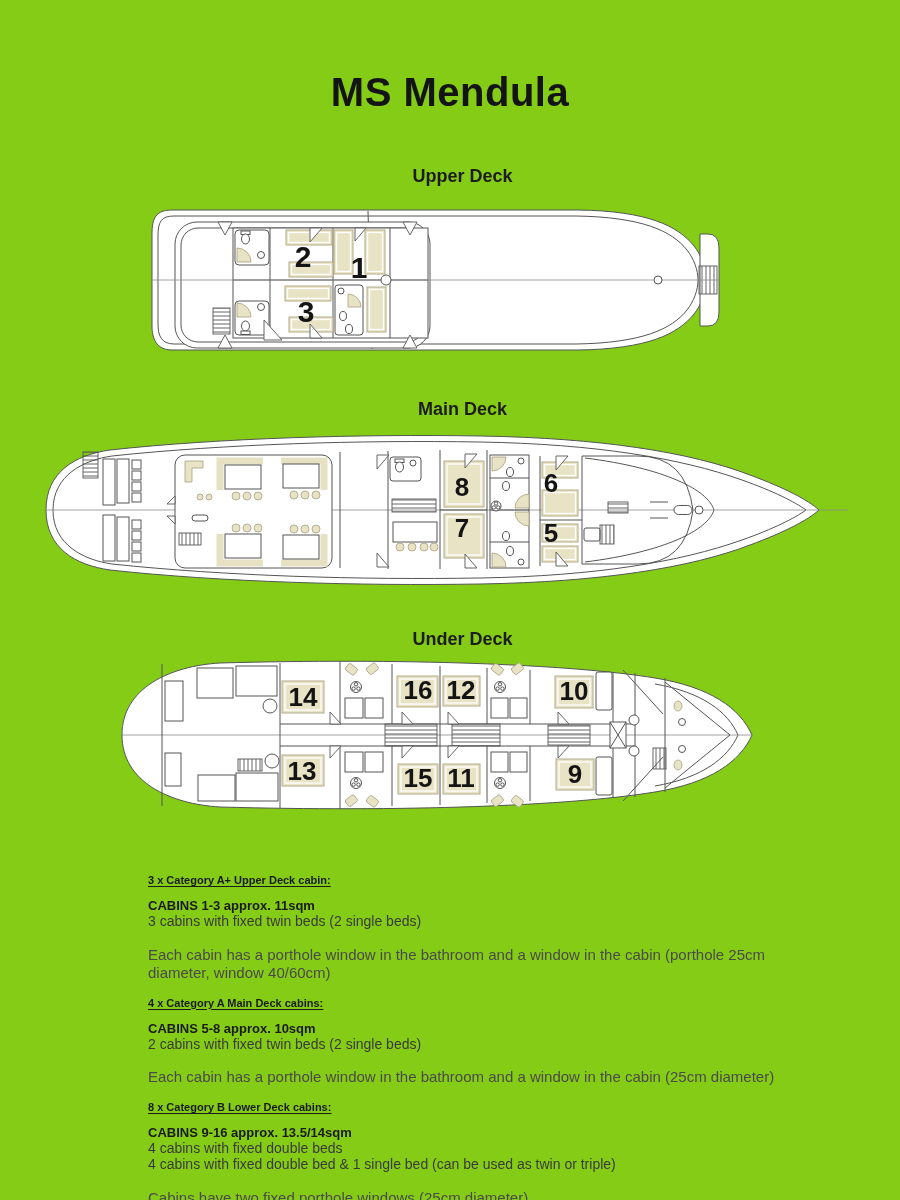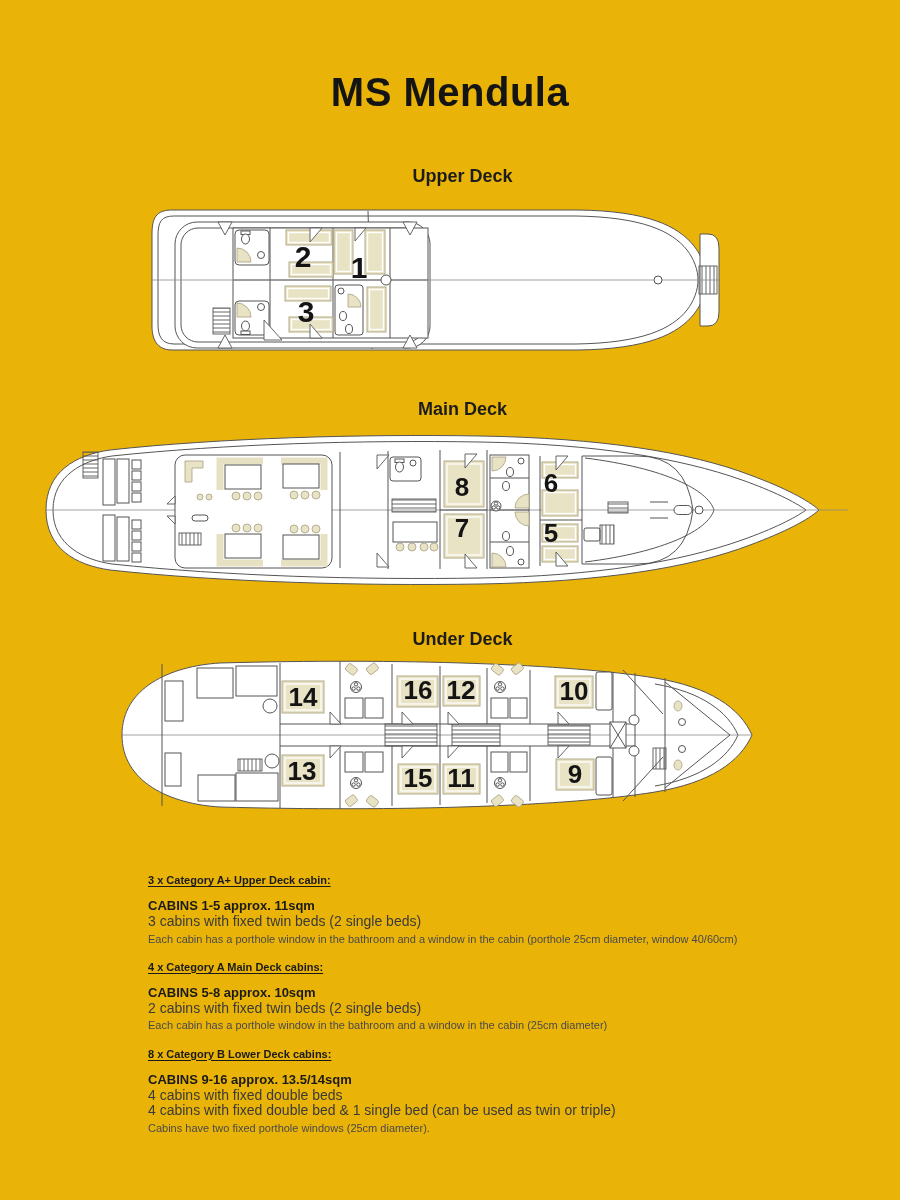--- a/index.html
+++ b/index.html
@@ -1,35 +1,35 @@
 <!DOCTYPE html>
 <html><head>
 <meta charset="utf-8">
 <style>
   html,body{margin:0;padding:0;background:#fff;}
-  .page{position:relative;width:900px;height:1200px;background:#eab308;overflow:hidden;
+  .page{position:relative;width:900px;height:1200px;background:#84cc16;overflow:hidden;
         font-family:"Liberation Sans",sans-serif;}
   .title{position:absolute;top:70px;left:0;right:0;text-align:center;
          font-size:40px;font-weight:700;color:#141414;letter-spacing:.5px;}
   .deck-label{position:absolute;left:0;right:0;text-align:center;
               font-size:18px;font-weight:700;color:#1c1c1c;margin-left:25px;}
   #lbl-upper{top:166px}
   #lbl-main{top:399px}
   #lbl-under{top:629px}
   .plan{position:absolute;}
   #svg-upper{left:148px;top:198px;}
   #svg-main{left:40px;top:430px;}
   #svg-under{left:110px;top:656px;}
   .info{position:absolute;left:148px;top:874px;width:630px;}
   .sec{margin-bottom:15px;}
   .h{font-size:11px;font-weight:700;color:#1a1a1a;text-decoration:underline;
      text-underline-offset:2px;margin-bottom:13px;}
   .sub{font-size:13px;font-weight:700;color:#1a1a1a;line-height:1.15;}
   .li{font-size:14px;color:#3a3a3a;line-height:1.12;}
-  .note{font-size:11px;color:#4a4a4a;line-height:1.2;margin-top:3px;}
+  .note{font-size:15px;color:#4a4a4a;line-height:1.2;margin-top:16px;}
   
   .ln{stroke:#555;fill:none;stroke-width:1;}
   .wt{fill:#fff;stroke:#555;stroke-width:1;}
   .bed{fill:#e9e3c5;stroke:#b3ab8a;stroke-width:1;}
   .bedin{fill:none;stroke:#fff;stroke-width:1.3;}
   .bg{fill:#e9e3c5;stroke:#a8a080;stroke-width:.8;}
   .thin{stroke:#8a8a8a;fill:none;stroke-width:.8;}
   .tri{fill:#fff;stroke:#555;stroke-width:.9;}
   .sofa{stroke:#e7e1c3;stroke-width:7;fill:none;}
   .num{font-family:"Liberation Sans",sans-serif;font-weight:700;fill:#141414;text-anchor:middle;}
@@ -424,21 +424,21 @@
     <text class="num" x="351" y="43" font-size="26">12</text>
     <text class="num" x="308" y="131" font-size="26">15</text>
     <text class="num" x="351" y="131" font-size="26">11</text>
     <text class="num" x="464" y="44" font-size="26">10</text>
     <text class="num" x="465" y="127" font-size="26">9</text>
   </svg>
 
   <div class="info">
     <div class="sec">
       <div class="h">3 x Category A+ Upper Deck cabin:</div>
-      <div class="sub">CABINS 1-5 approx. 11sqm</div>
+      <div class="sub">CABINS 1-3 approx. 11sqm</div>
       <div class="li">3 cabins with fixed twin beds (2 single beds)</div>
       <div class="note">Each cabin has a porthole window in the bathroom and a window in the cabin (porthole 25cm diameter, window 40/60cm)</div>
     </div>
     <div class="sec">
       <div class="h">4 x Category A Main Deck cabins:</div>
       <div class="sub">CABINS 5-8 approx. 10sqm</div>
       <div class="li">2 cabins with fixed twin beds (2 single beds)</div>
       <div class="note">Each cabin has a porthole window in the bathroom and a window in the cabin (25cm diameter)</div>
     </div>
     <div class="sec">

